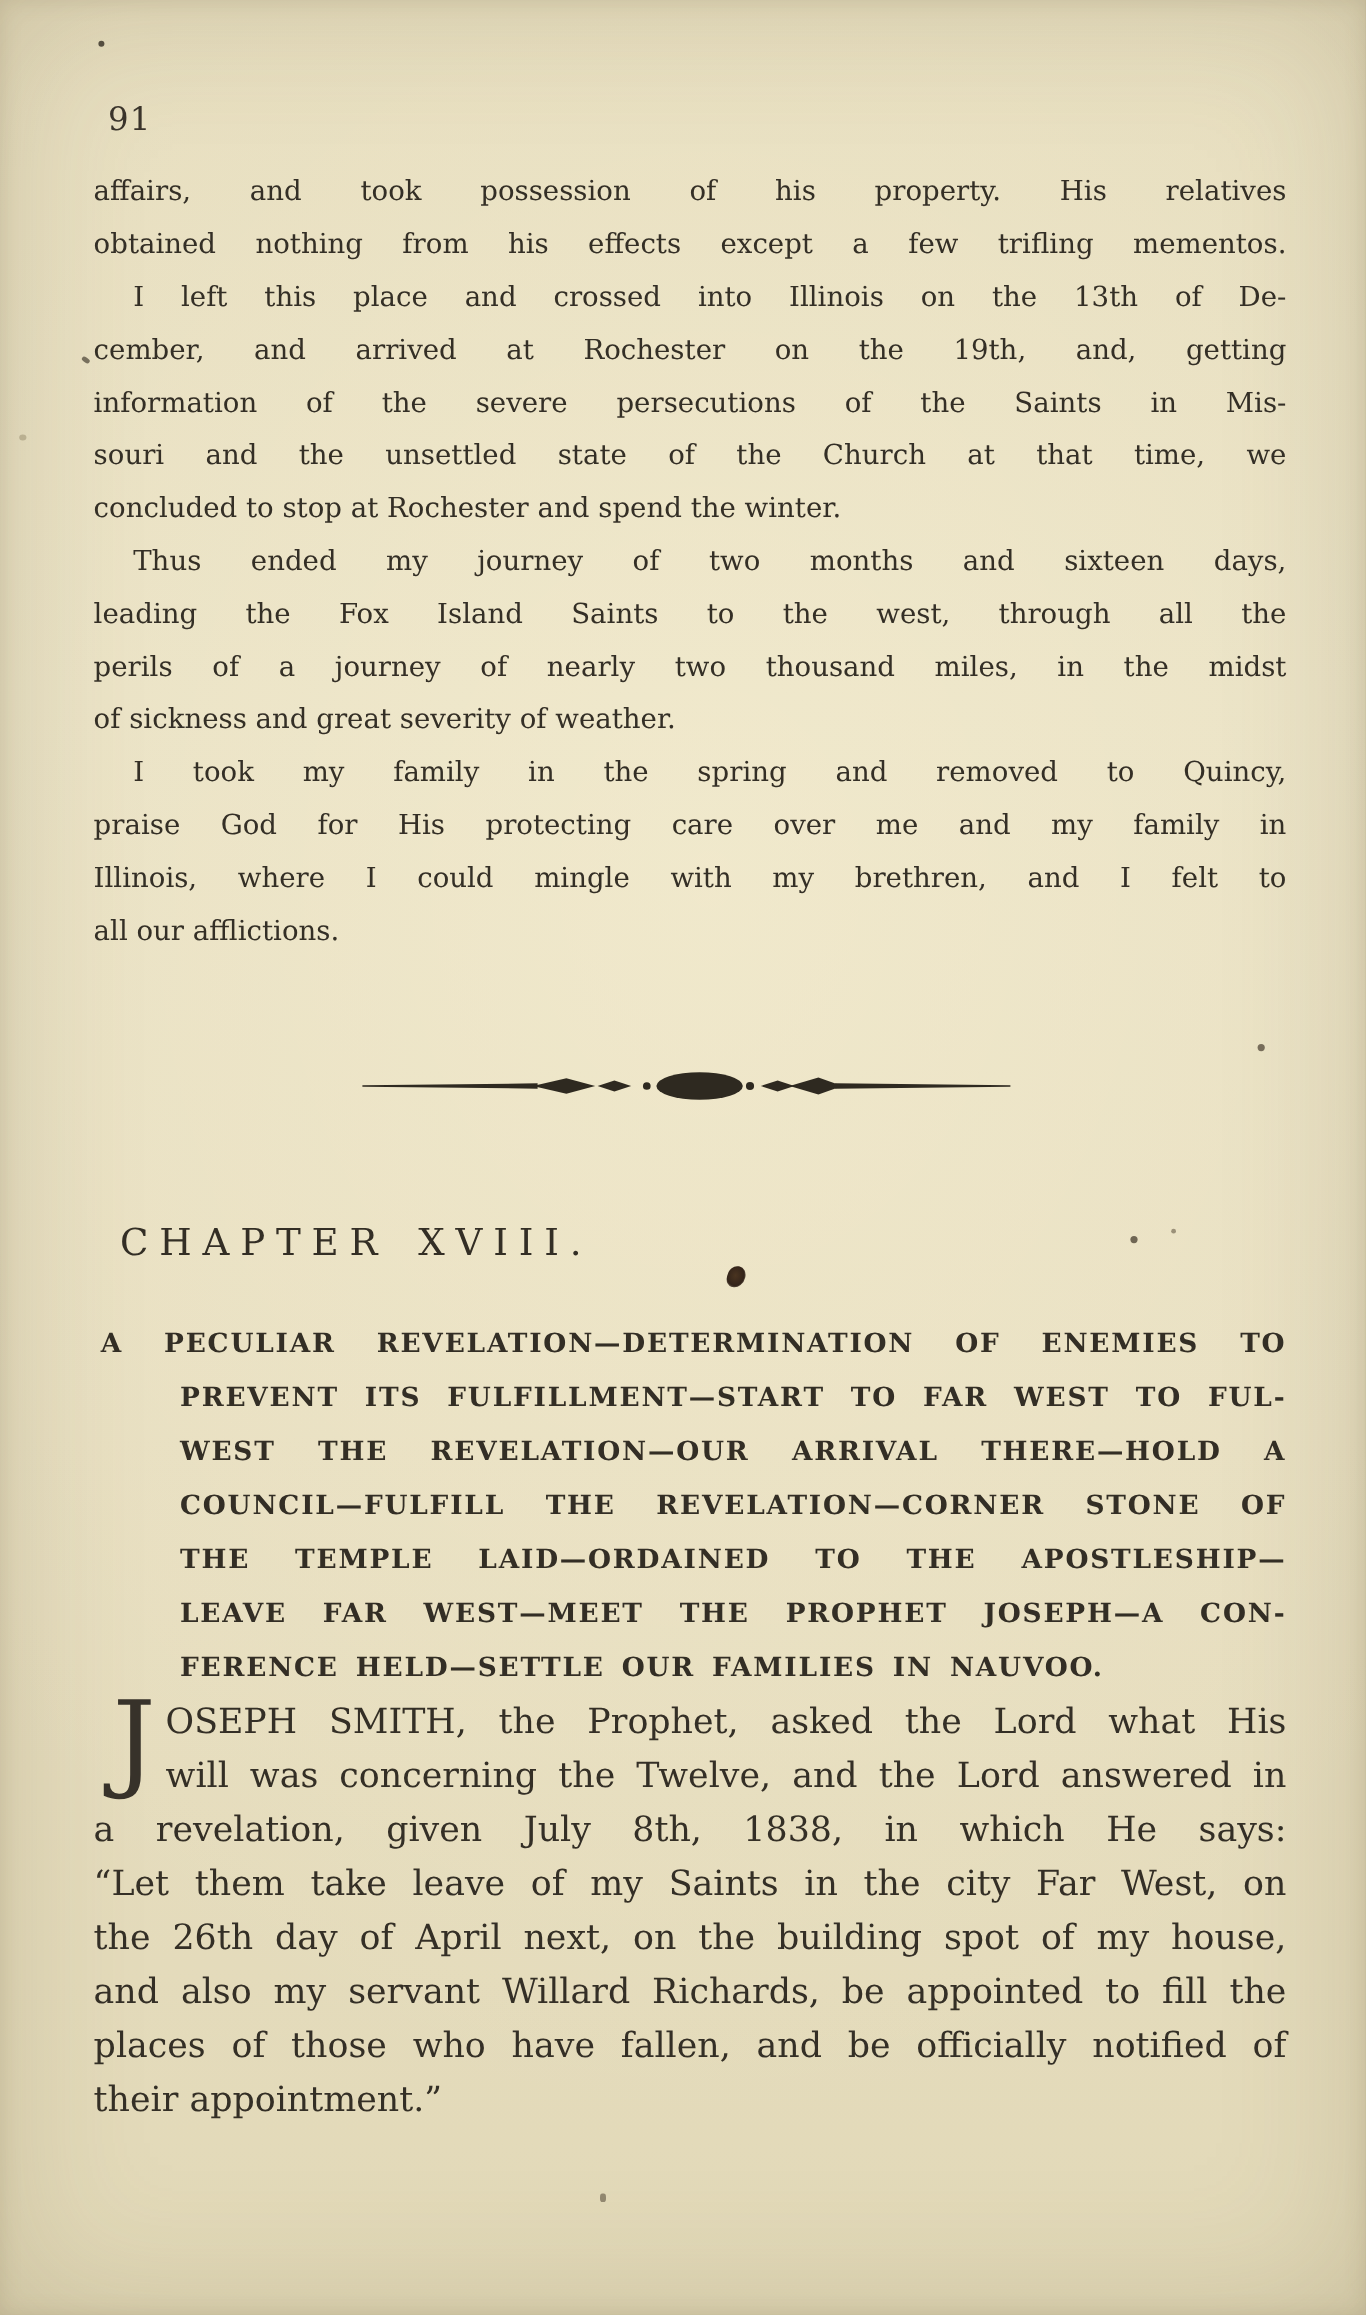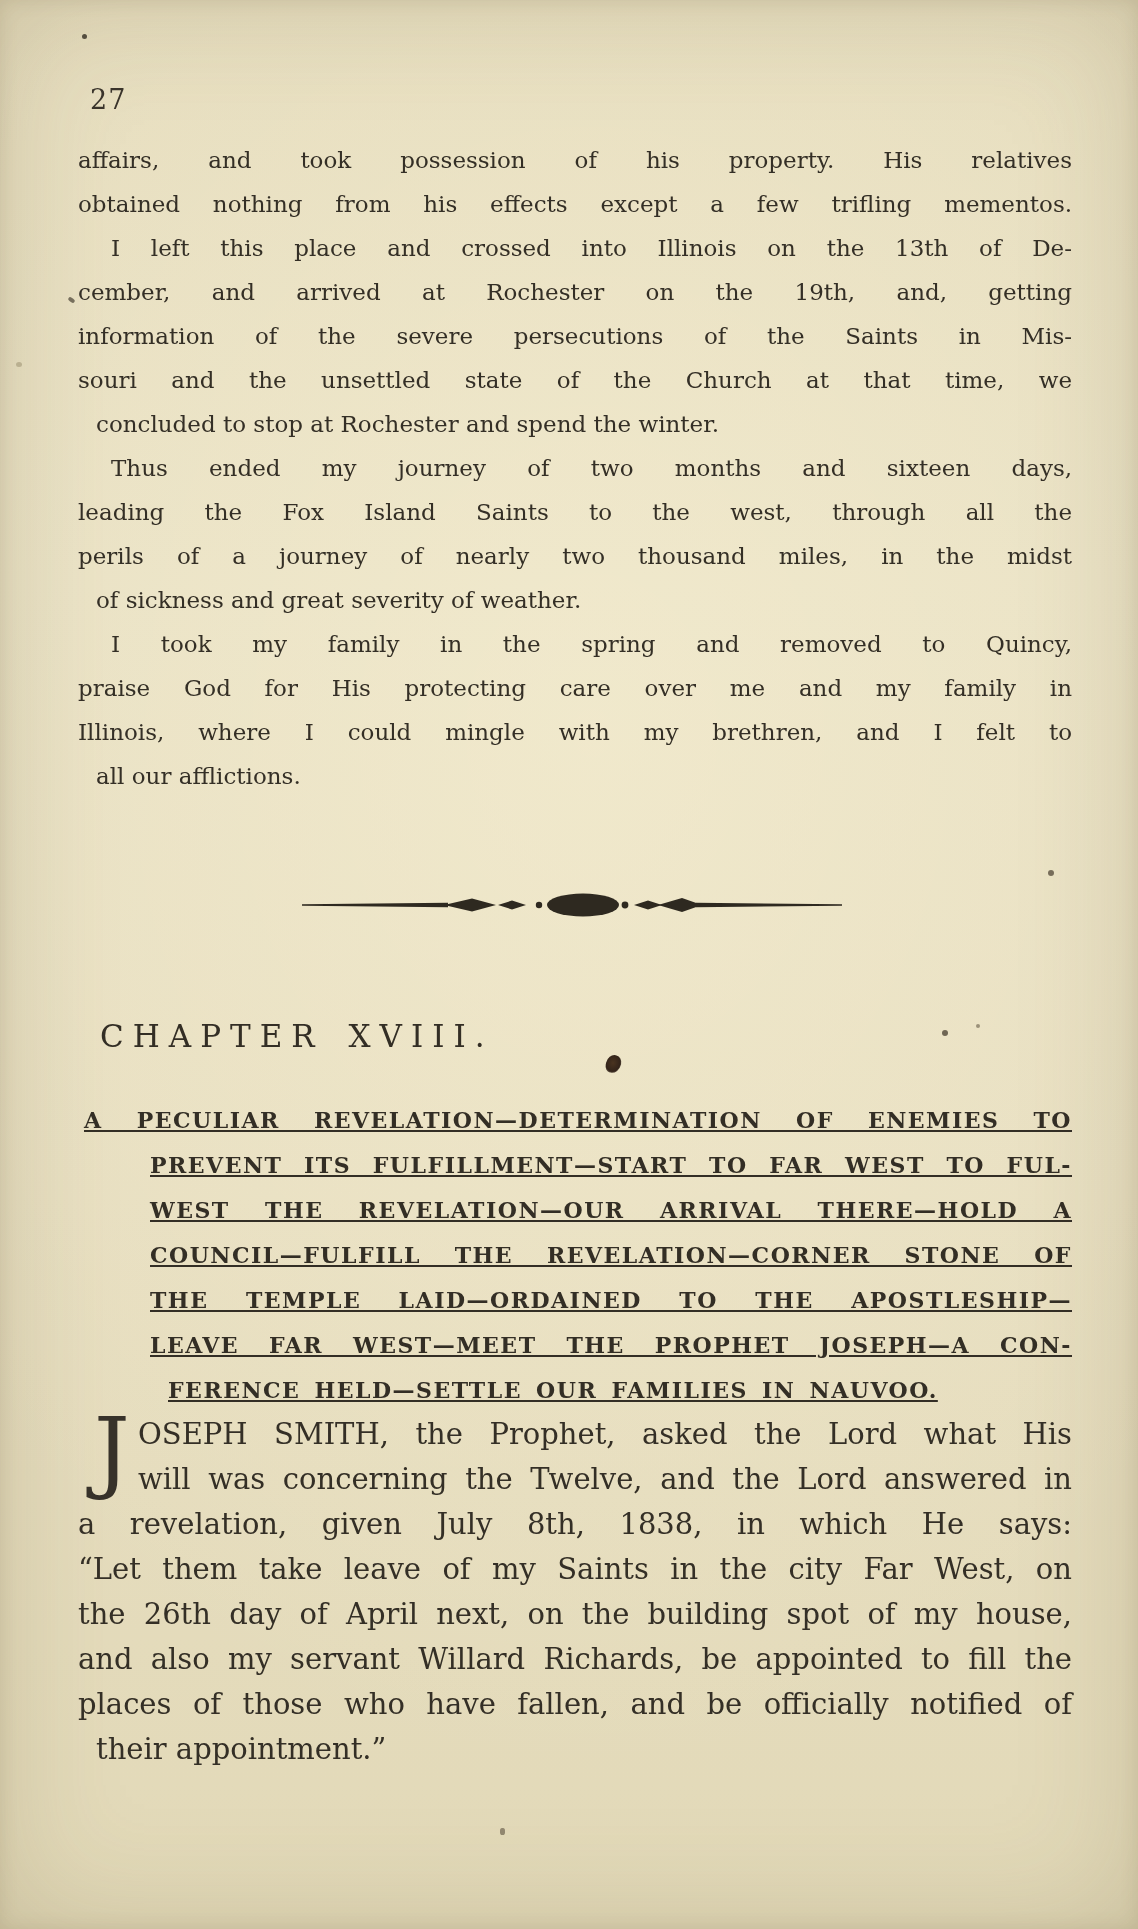--- a/index.html
+++ b/index.html
@@ -34,41 +34,41 @@
     font-size: 25px; font-weight: 700; letter-spacing: 3px; word-spacing: 7px;
     color: #332e25;
   }
 
   
   .body-text {
     position: absolute; top: 138px; left: 78px; width: 994px;
     font-size: 23px; line-height: 44px; color: #342f26;
   }
   .line { text-align: justify; text-align-last: justify; min-height: 44px; }
-  .line.flush-last { text-align-last: left; margin-left: 18px; }
+  .line.flush-last { text-align-last: left; }
   .line.indent { text-indent: 33px; }
 
   
   .divider { position: absolute; top: 886px; left: 298px; width: 548px; height: 38px; }
 
   
   .chapter-heading {
     position: absolute; top: 1018px; left: 78px; width: 994px;
     padding-left: 22px; box-sizing: border-box;
     font-size: 31px; letter-spacing: 9px; word-spacing: 6px;
     color: #332e25;
   }
 
   
   .summary {
     position: absolute; top: 1098px; left: 84px; width: 988px;
     font-size: 22px; font-weight: 700; line-height: 45px;
     letter-spacing: 1.5px; word-spacing: 5px; color: #332e25;
   }
-  .summary .line { min-height: 45px; text-decoration: underline; }
+  .summary .line { min-height: 45px; }
   .summary .line.hang { padding-left: 66px; }
 
   
   .opening {
     position: absolute; top: 1412px; left: 78px; width: 994px;
     font-size: 29px; line-height: 45px; color: #342f26;
   }
   .opening .line { min-height: 45px; }
   .opening .line.dropcap-pad { padding-left: 60px; }
   .dropcap {
@@ -91,21 +91,21 @@
     border-radius: 55% 45% 60% 40%;
     transform: rotate(12deg);
   }
 </style>
 </head>
 <body>
 
 <div class="page">
 
   <div class="header">
-    <span class="pagenum">27</span>
+    <span class="pagenum">91</span>
   </div>
 
   <div class="body-text" id="body-text">
       <div class="line">affairs, and took possession of his property.  His relatives</div>
       <div class="line">obtained nothing from his effects except a few trifling mementos.</div>
       <div class="line indent">I left this place and crossed into Illinois on the 13th of De-</div>
       <div class="line">cember, and arrived at Rochester on the 19th, and, getting</div>
       <div class="line">information of the severe persecutions of the Saints in Mis-</div>
       <div class="line">souri and the unsettled state of the Church at that time, we</div>
       <div class="line flush-last">concluded to stop at Rochester and spend the winter.</div>

